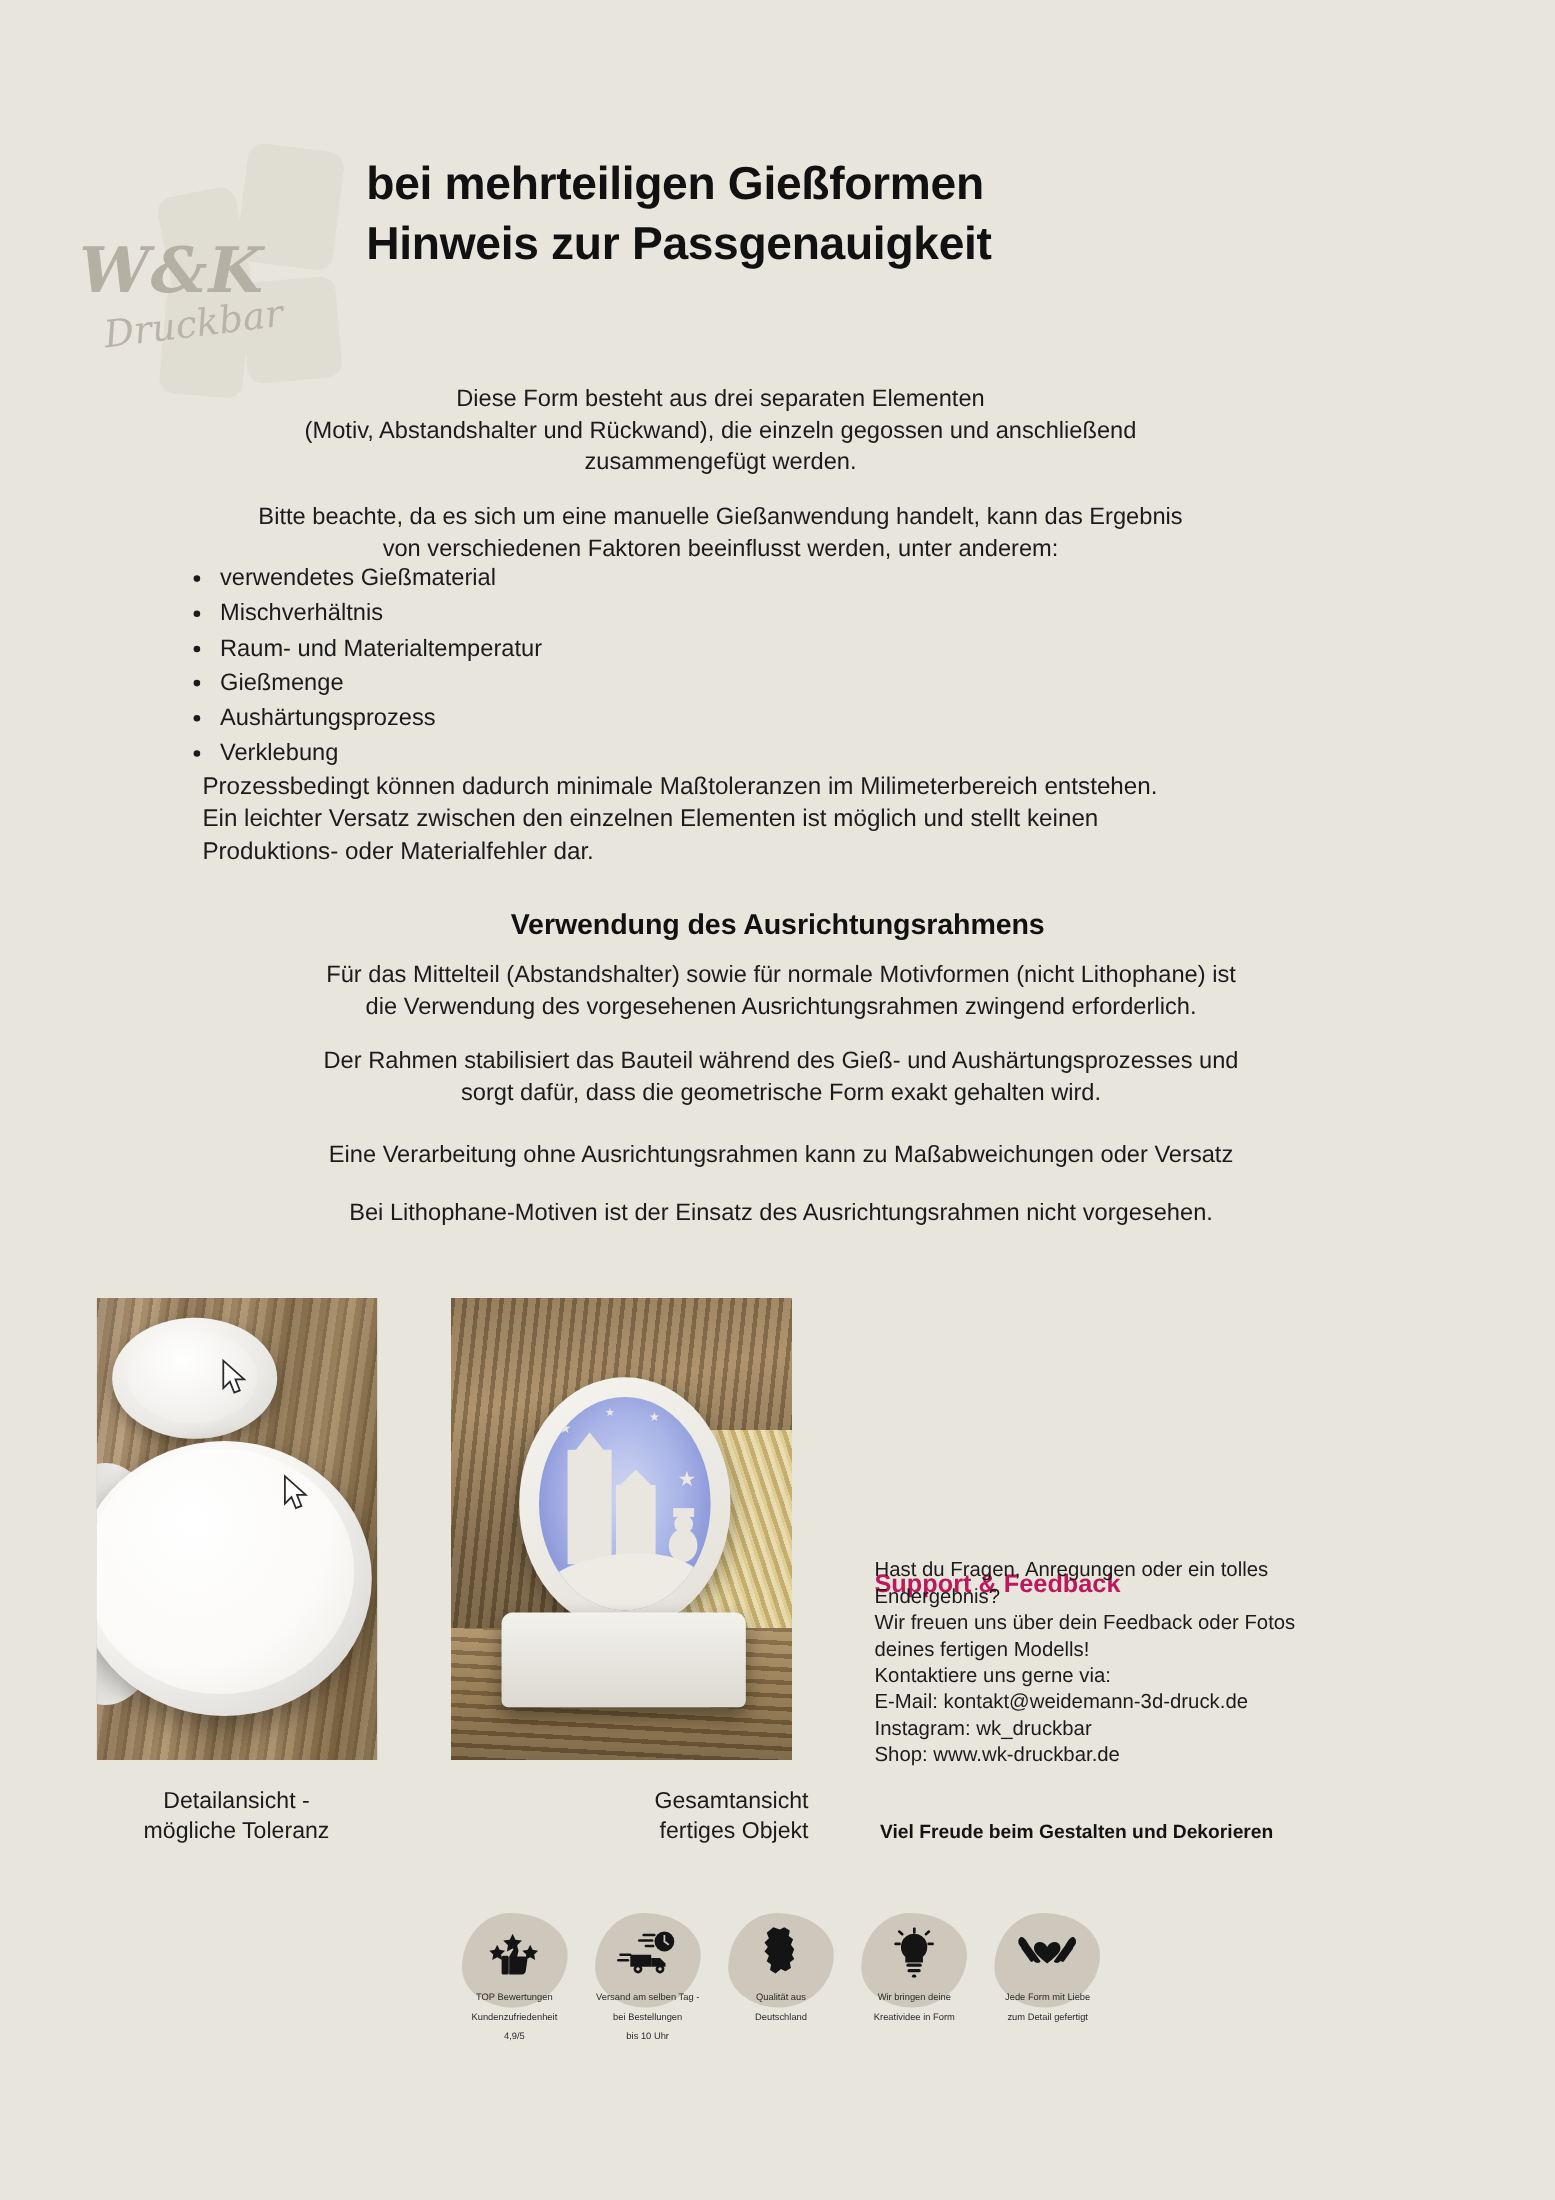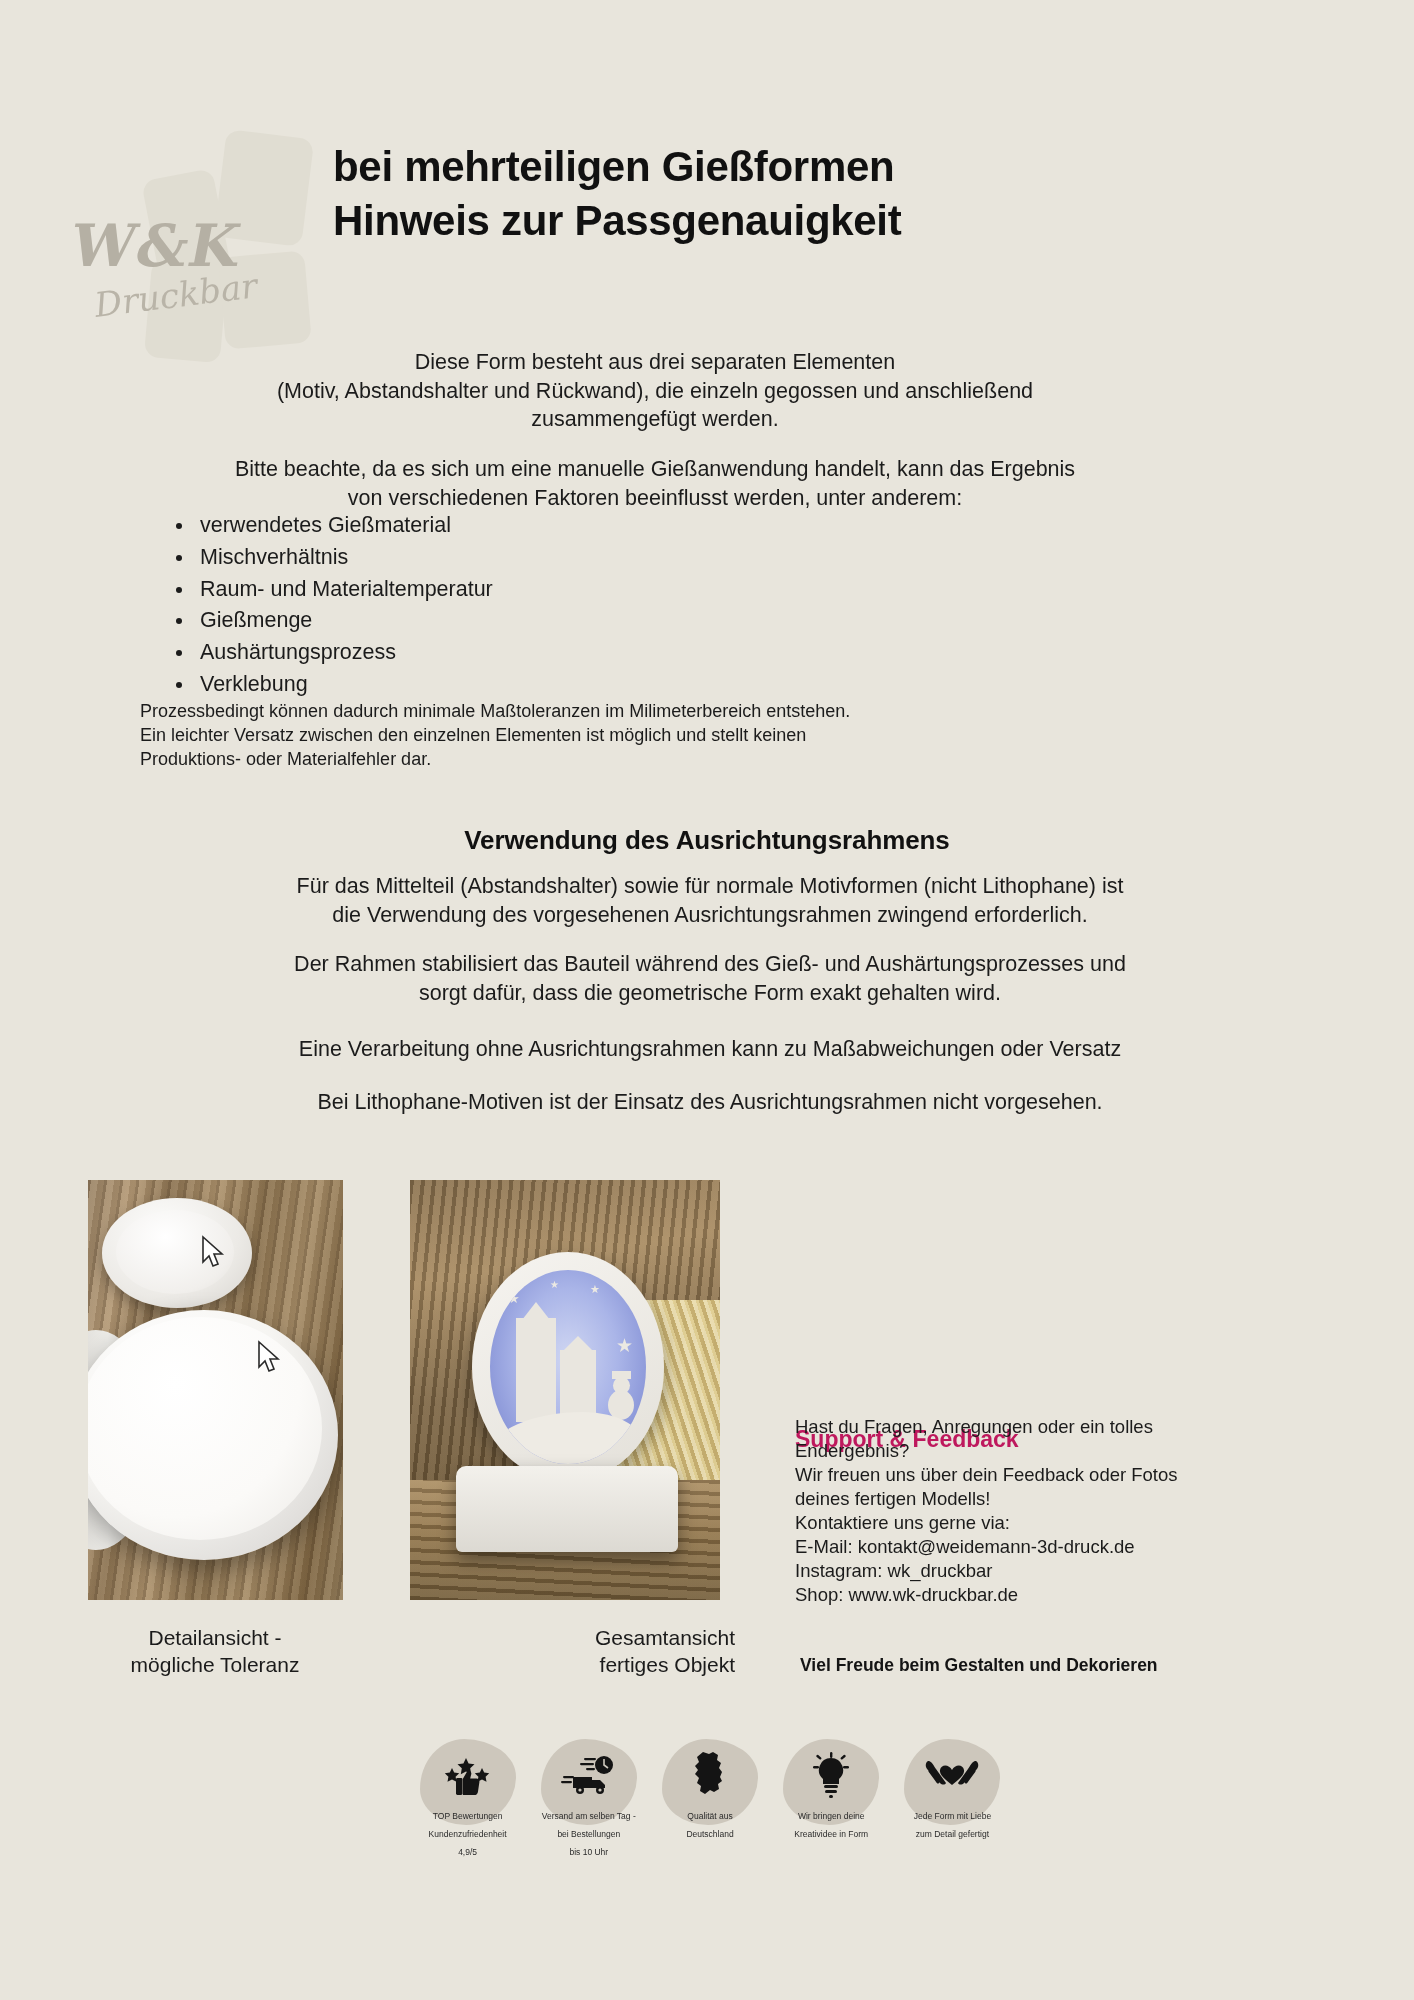--- a/index.html
+++ b/index.html
@@ -40,21 +40,21 @@
   
   .title{
     position:absolute;left:333px;top:140px;width:780px;
     font-size:42px;font-weight:700;line-height:1.28;color:#111;
     letter-spacing:-0.3px;
   }
   .title div{white-space:nowrap;}
 
   
   .ctr{position:absolute;text-align:center;line-height:1.33;font-size:21.5px;color:#1b1b1b;font-weight:300;}
-  .left{position:absolute;text-align:left;line-height:1.33;font-size:18px;color:#1b1b1b;font-weight:300;}
+  .left{position:absolute;text-align:left;line-height:1.33;font-size:22px;color:#1b1b1b;font-weight:300;margin-left:44px;}
 
   #p-intro{left:120px;top:348px;width:1070px;}
   #p-note{left:120px;top:455px;width:1070px;text-align:center;}
 
   ul.factors{
     position:absolute;left:150px;top:510px;margin:0;padding:0 0 0 26px;
     list-style:none;font-size:21.5px;font-weight:300;line-height:1.48;color:#1b1b1b;
   }
   ul.factors li{position:relative;padding-left:24px;}
   ul.factors li::before{

